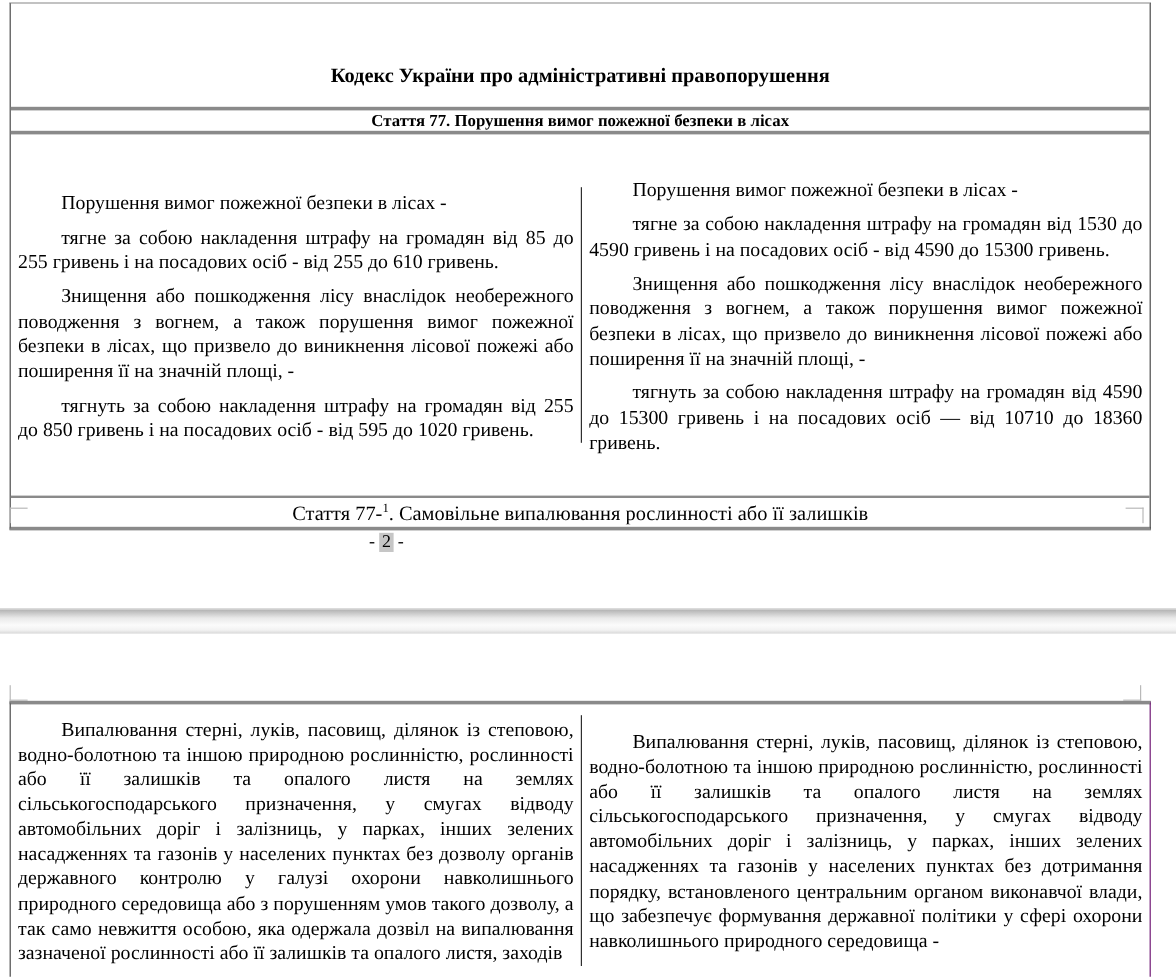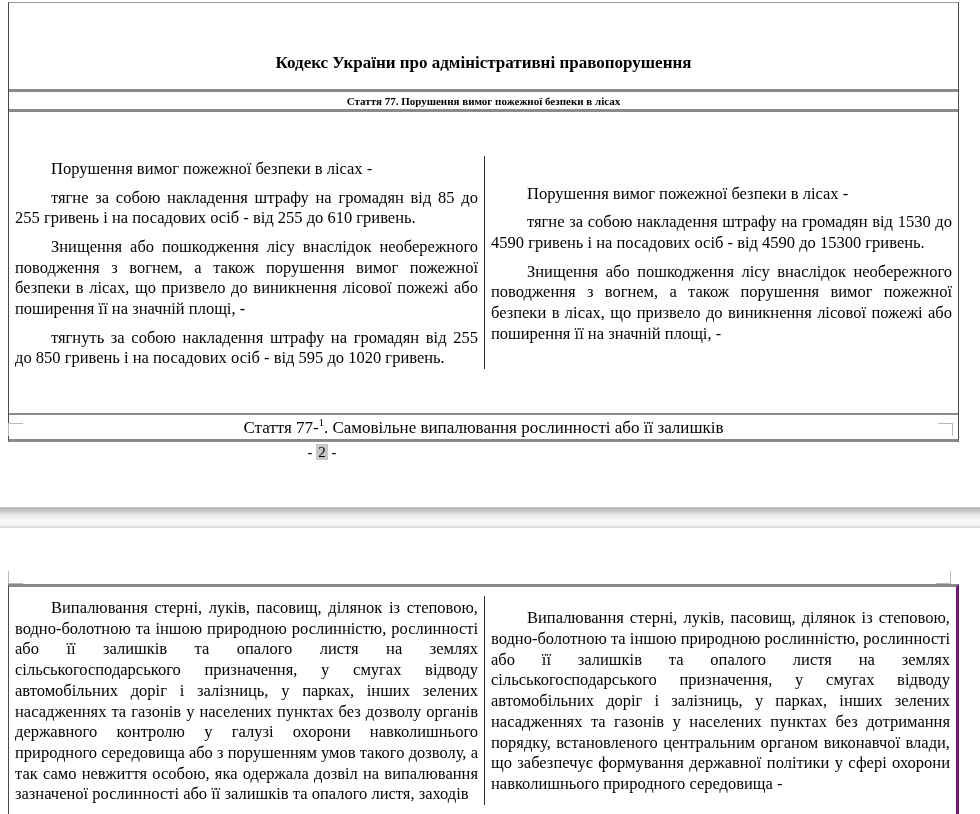--- a/index.html
+++ b/index.html
@@ -26,21 +26,21 @@
   .row-doc-title {
     height: 45px; box-sizing: border-box;
     border-bottom: 3px solid #8a8a8a;
     text-align: center; font-weight: bold; font-size: 17px;
     padding-top: 6px;
     margin-top: 44px;
   }
   .row-article-heading {
     height: 20px; box-sizing: border-box;
     border-bottom: 3px solid #8a8a8a;
-    text-align: center; font-weight: bold; font-size: 11px;
+    text-align: center; font-weight: bold; font-size: 14px;
     line-height: 19px;
   }
   .row-cells { display: flex; align-items: center; }
   .row-cells .cell {
     box-sizing: border-box;
     padding: 1px 6px 0 6px;
     font-size: 16.5px; line-height: 20.7px;
     text-align: justify;
   }
   #table1 .row-cells { min-height: 301px; border-bottom: 2px solid #8a8a8a; }
@@ -74,21 +74,21 @@
     border-top: 1px solid #c4c4c4;
     background: linear-gradient(to bottom, #b2b2b2 0%, #e9e9e9 35%, #fbfbfb 65%, #f2f2f2 85%, #d8d8d8 100%);
   }
 
   
   #table2 {
     position: absolute; left: 8px; top: 584px; width: 951px; height: 230px;
     box-sizing: border-box;
     border-top: 3px solid #8a8a8a;
     border-left: 1px solid #4a4a4a;
-    border-right: 3px solid #701a75;
+    border-right: 1px solid #701a75;
     background: #fff;
   }
   #table2 .row-cells { height: 227px; overflow: hidden; }
   #table2 .cell { padding-top: 2px; }
   #table2 .para:first-child { margin-top: 0; }
 </style>
 </head>
 <body>
 
 <div id="table1">
@@ -98,20 +98,21 @@
     <div class="cell cell-left">
         <p class="para"><span>Порушення вимог пожежної безпеки в лісах -</span></p>
         <p class="para"><span>тягне за собою накладення штрафу на громадян від </span><span class="b">85</span><span> до </span><span class="b">255</span><span> гривень і на посадових осіб - від </span><span class="b">255</span><span> до </span><span class="b">610 гривень.</span></p>
         <p class="para"><span>Знищення або пошкодження лісу внаслідок необережного поводження з вогнем, а також порушення вимог пожежної безпеки в лісах, що призвело до виникнення лісової пожежі або поширення її на значній площі, -</span></p>
         <p class="para"><span>тягнуть за собою накладення штрафу на громадян від </span><span class="b">255</span><span> до </span><span class="b">850</span><span> гривень і на посадових осіб - від </span><span class="b">595</span><span> до </span><span class="b">1020 гривень.</span></p>
       </div>
     <div class="cell cell-right">
         <p class="para"><span>Порушення вимог пожежної безпеки в лісах -</span></p>
         <p class="para"><span>тягне за собою накладення штрафу на громадян від </span><span class="b">1530</span><span> до </span><span class="b">4590 гривень</span><span> і на посадових осіб - від </span><span class="b">4590</span><span> до </span><span class="b">15300 гривень.</span></p>
         <p class="para"><span>Знищення або пошкодження лісу внаслідок необережного поводження з вогнем, а також порушення вимог пожежної безпеки в лісах, що призвело до виникнення лісової пожежі або поширення її на значній площі, -</span></p>
+        <p class="para"><span>тягнуть за собою накладення штрафу на громадян від </span><span class="b">4590</span><span> до </span><span class="b">15300 гривень</span><span> і на посадових осіб — від </span><span class="b">10710</span><span> до </span><span class="b">18360 гривень</span><span>.</span></p>
       </div>
   </div>
   <div class="row-article2-heading"><span class="b">Стаття 77-</span><sup class="b">1</sup><span class="b">. Самовільне випалювання рослинності або її залишків</span></div>
 </div>
 
 <div id="footer-line">
   <span>- </span><span id="page-number-shaded">2</span><span> -</span>
 </div>
 
 <div class="corner p1-left"></div>

